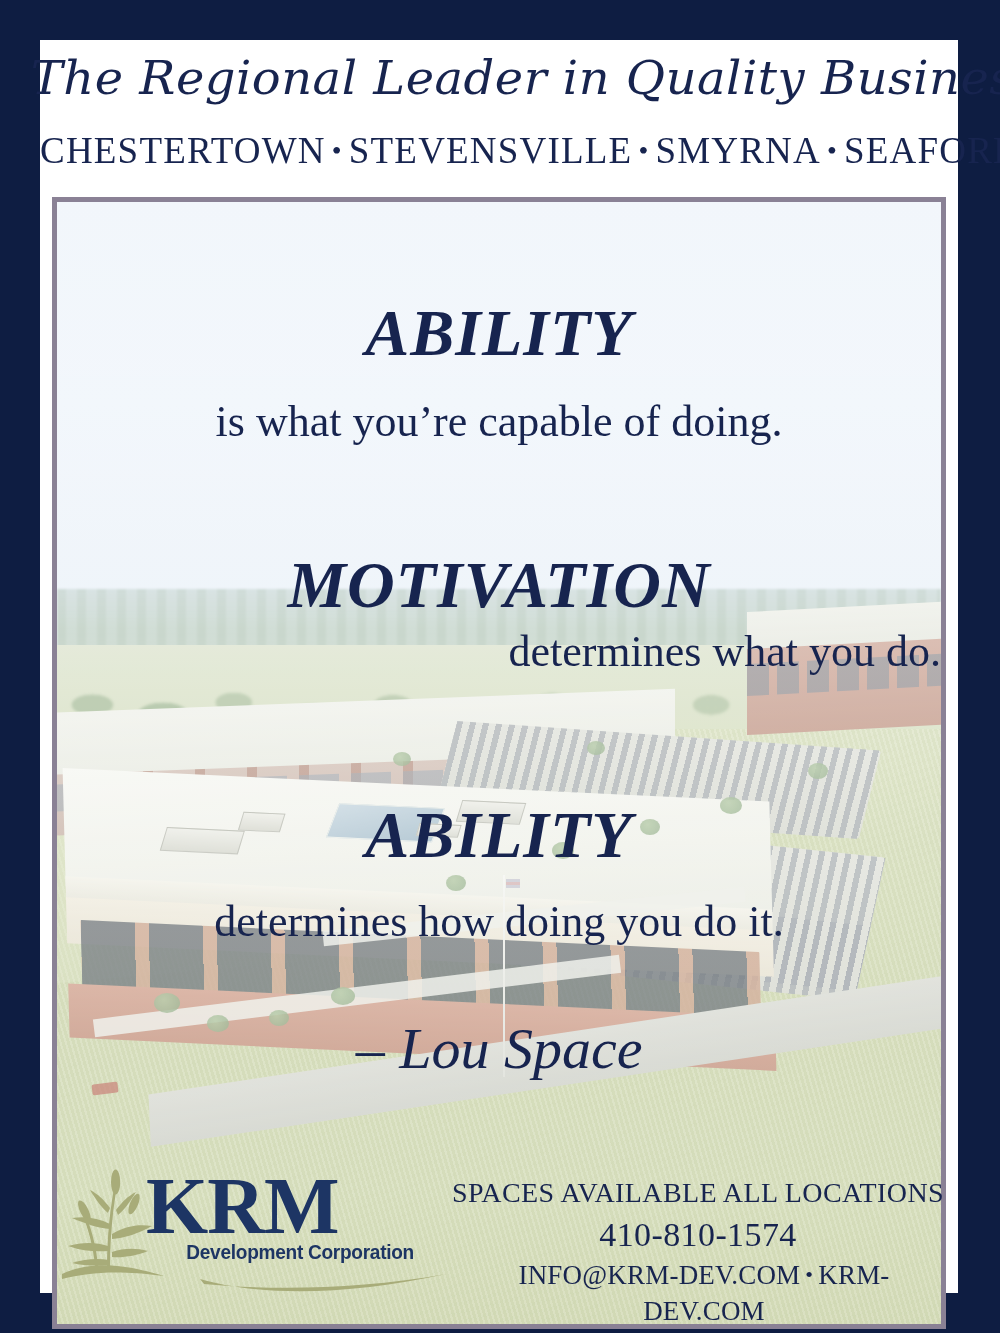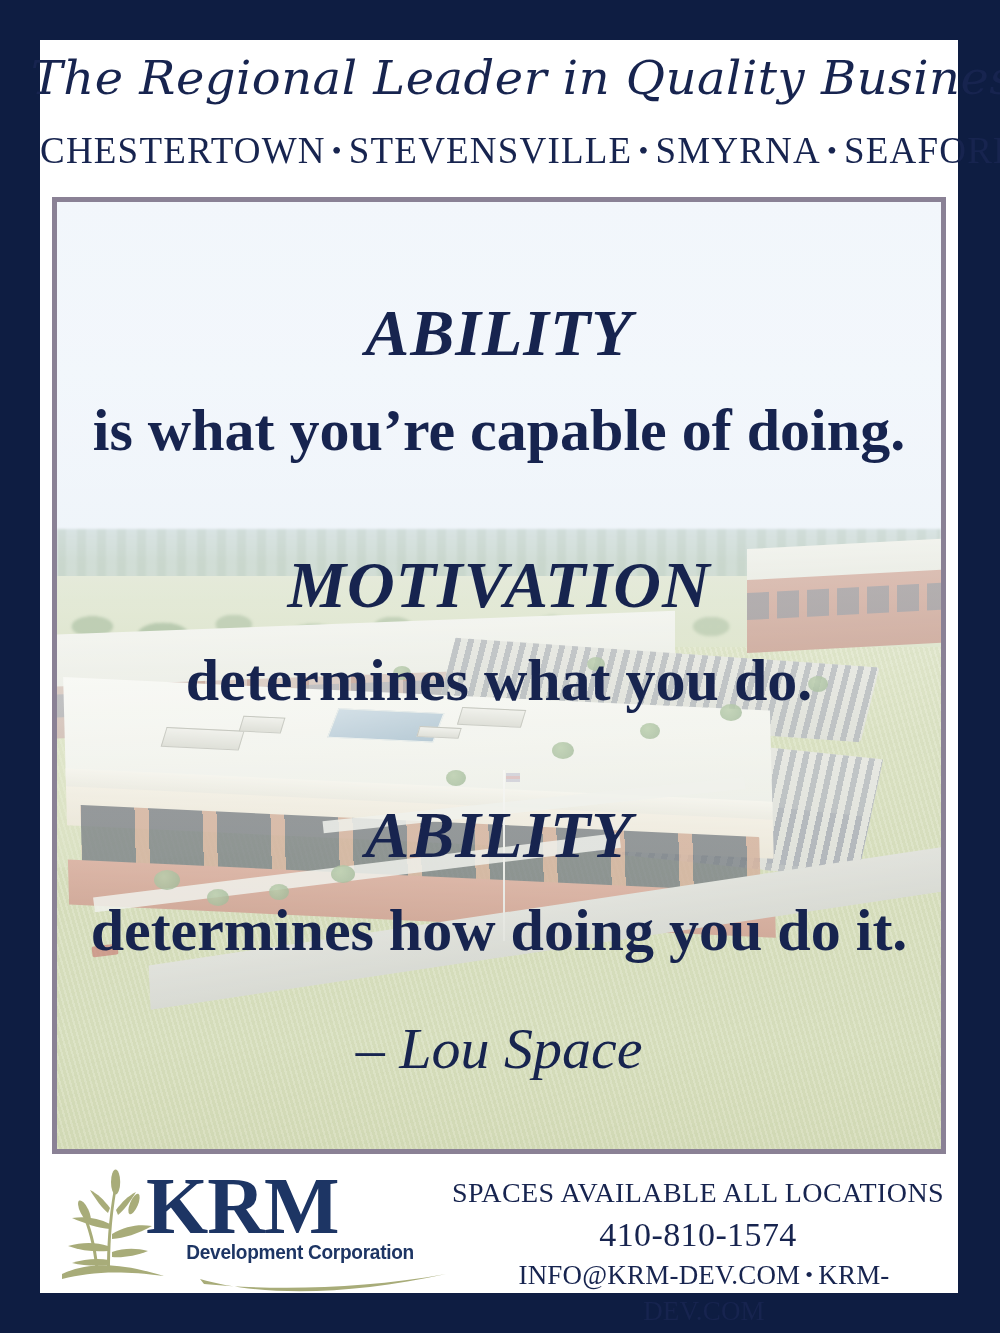--- a/index.html
+++ b/index.html
@@ -64,21 +64,21 @@
     color: #17244f;
     letter-spacing: 1.2px;
     white-space: nowrap;
   }
   .locations .sep { padding: 0 6px; font-size: 28px; vertical-align: 3px; }
 
   
   .photo-panel {
     position: absolute;
     left: 12px; top: 157px;
-    width: 894px; height: 957px;
+    width: 894px; height: 1132px;
     border: 5px solid #8a8195;
     background: #e9f1f8;
     overflow: hidden;
   }
   .photo-inner {
     position: absolute;
     inset: 0;
     overflow: hidden;
   }
 
@@ -332,37 +332,37 @@
     font-family: "Liberation Serif", "DejaVu Serif", serif;
     font-style: italic;
     font-weight: 700;
     font-size: 66px;
     line-height: 1;
     letter-spacing: 1px;
     white-space: nowrap;
   }
   .q-line {
     font-family: "Liberation Serif", "DejaVu Serif", serif;
-    font-weight: 700;
-    font-size: 60px;
+    font-weight: 400;
+    font-size: 44px;
     line-height: 1;
     white-space: nowrap;
   }
   .q-attrib {
     font-family: "Liberation Serif", "DejaVu Serif", serif;
     font-style: italic;
     font-weight: 400;
     font-size: 58px;
     line-height: 1;
     white-space: nowrap;
   }
   .block-1 { position: absolute; left: 0; top: 98px;  width: 100%; }
   .block-1 .q-line { margin-top: 34px; }
   .block-2 { position: absolute; left: 0; top: 350px; width: 100%; }
-  .block-2 .q-line { margin-top: 32px; }
+  .block-2 .q-line { margin-top: 12px; text-align: right; }
   .block-3 { position: absolute; left: 0; top: 600px; width: 100%; }
   .block-3 .q-line { margin-top: 32px; }
   .block-4 { position: absolute; left: 0; top: 818px; width: 100%; }
 
   
   .footer {
     position: absolute;
     left: 0; top: 1118px;
     width: 918px; height: 135px;
   }

